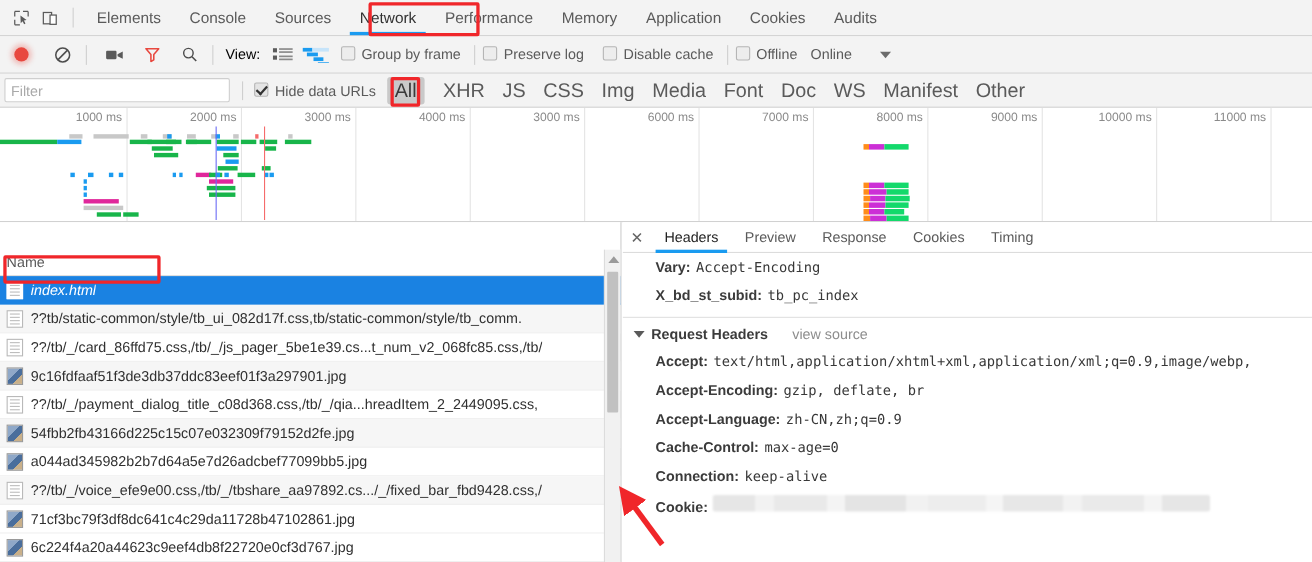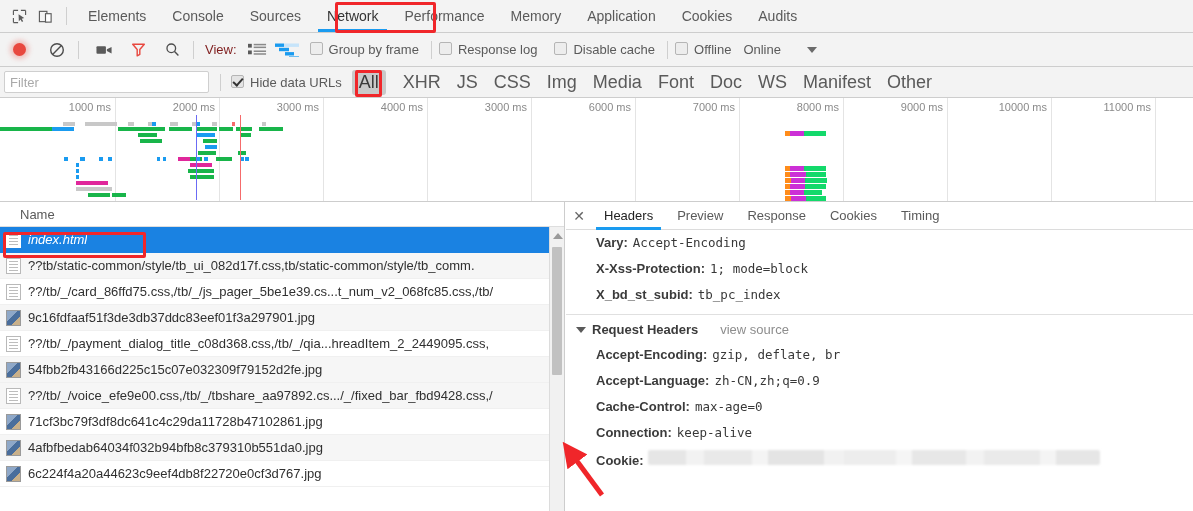--- a/index.html
+++ b/index.html
@@ -47,21 +47,21 @@
   }
   .ctrl-icon {
     width: 28px; height: 28px; display: flex; align-items: center; justify-content: center;
     cursor: pointer;
   }
   .rec-dot {
     width: 13px; height: 13px; border-radius: 50%; background: #e8483f;
     box-shadow: 0 0 5px 3px rgba(232,72,63,0.30);
   }
   .ctrl-sep { width: 1px; height: 18px; background: #cfcfcf; margin: 0 7px; }
-  .view-label { font-size: 13px; color: #7f1d1d; margin: 0 7px 0 4px; }
+  .view-label { font-size: 13px; color: #000000; margin: 0 7px 0 4px; }
   .cbrow { display: flex; align-items: flex-start; cursor: pointer; }
   .cb {
     width: 13px; height: 13px; border: 1px solid #b5b5b5; background: #ededed;
     border-radius: 2px; margin-right: 6px; position: relative; flex: none;
   }
   .cb.checked { background: #e4e4e4; }
   .cb.checked::after {
     content: ""; position: absolute; left: 3px; top: 0px; width: 4px; height: 8px;
     border: solid #333; border-width: 0 2px 2px 0; transform: rotate(42deg);
   }
@@ -108,21 +108,21 @@
   .ov-bar { position: absolute; height: 4px; }
   .ov-line { position: absolute; top: 17px; width: 1px; height: 85px; }
 
   
   .listpane {
     position: absolute; left: 0; top: 202px; width: 565px; height: 309px;
     background: #fff; border-right: 1px solid #cdcdcd; overflow: hidden;
   }
   .list-head {
     height: 25px; border-bottom: 1px solid #dedede; display: flex; align-items: center;
-    background: #fff; font-size: 13px; color: #5a5a5a; padding-left: 20px;
+    background: #fff; font-size: 13px; color: #5a5a5a; padding-left: 6px; margin-top: 24px;
   }
   .rows { position: relative; }
   .row {
     height: 26px; display: flex; align-items: center; padding-left: 6px;
     font-size: 13px; color: #303030; white-space: nowrap; overflow: hidden;
     border-bottom: 1px solid #f0f0f0; cursor: pointer;
   }
   .row.alt { background: #f6f6f6; }
   .row.sel { background: #1a82e2; color: #fff; border-bottom-color: #1a82e2; font-style: italic; }
   .ricon {
@@ -311,21 +311,21 @@
         <rect x="14" y="13.4" width="10" height="3.4" fill="#1a9bf0"></rect>
       </svg>
     </div>
     <div class="cbrow" style="margin-left:6px">
       <span class="cb"></span>
       <span class="cblabel">Group by frame</span>
     </div>
     <div class="ctrl-sep" style="margin-left:12px"></div>
     <div class="cbrow">
       <span class="cb"></span>
-      <span class="cblabel">Response log</span>
+      <span class="cblabel">Preserve log</span>
     </div>
     <div class="cbrow" style="margin-left:17px">
       <span class="cb"></span>
       <span class="cblabel">Disable cache</span>
     </div>
     <div class="ctrl-sep" style="margin-left:12px"></div>
     <div class="cbrow">
       <span class="cb"></span>
       <span class="cblabel">Offline</span>
     </div>
@@ -482,31 +482,31 @@
           <span class="rname">9c16fdfaaf51f3de3db37ddc83eef01f3a297901.jpg</span>
         </div>
         <div class="row">
           <span class="ricon doc"></span>
           <span class="rname">??/tb/_/payment_dialog_title_c08d368.css,/tb/_/qia...hreadItem_2_2449095.css,</span>
         </div>
         <div class="row alt">
           <span class="ricon img" style="background: linear-gradient(135deg, rgb(143, 168, 200) 0px, rgb(143, 168, 200) 40%, rgb(74, 110, 156) 40%, rgb(74, 110, 156) 70%, rgb(201, 176, 138) 70%, rgb(201, 176, 138) 100%);"></span>
           <span class="rname">54fbb2fb43166d225c15c07e032309f79152d2fe.jpg</span>
         </div>
+        <div class="row">
+          <span class="ricon img" style="background: linear-gradient(135deg, rgb(143, 168, 200) 0px, rgb(143, 168, 200) 40%, rgb(74, 110, 156) 40%, rgb(74, 110, 156) 70%, rgb(201, 176, 138) 70%, rgb(201, 176, 138) 100%);"></span>
+          <span class="rname">a044ad345982b2b7d64a5e7d26adcbef77099bb5.jpg</span>
+        </div>
         <div class="row alt">
           <span class="ricon doc"></span>
           <span class="rname">??/tb/_/voice_efe9e00.css,/tb/_/tbshare_aa97892.cs.../_/fixed_bar_fbd9428.css,/</span>
         </div>
         <div class="row">
           <span class="ricon img" style="background: linear-gradient(135deg, rgb(143, 168, 200) 0px, rgb(143, 168, 200) 40%, rgb(74, 110, 156) 40%, rgb(74, 110, 156) 70%, rgb(201, 176, 138) 70%, rgb(201, 176, 138) 100%);"></span>
           <span class="rname">71cf3bc79f3df8dc641c4c29da11728b47102861.jpg</span>
-        </div>
-        <div class="row alt">
-          <span class="ricon img" style="background: linear-gradient(135deg, rgb(143, 168, 200) 0px, rgb(143, 168, 200) 40%, rgb(74, 110, 156) 40%, rgb(74, 110, 156) 70%, rgb(201, 176, 138) 70%, rgb(201, 176, 138) 100%);"></span>
-          <span class="rname">4afbfbedab64034f032b94bfb8c379310b551da0.jpg</span>
         </div>
         <div class="row">
           <span class="ricon img" style="background: linear-gradient(135deg, rgb(143, 168, 200) 0px, rgb(143, 168, 200) 40%, rgb(74, 110, 156) 40%, rgb(74, 110, 156) 70%, rgb(201, 176, 138) 70%, rgb(201, 176, 138) 100%);"></span>
           <span class="rname">6c224f4a20a44623c9eef4db8f22720e0cf3d767.jpg</span>
         </div>
       </div>
     <div class="vscroll">
       <div class="arrow-up"></div>
       <div class="thumb"></div>
     </div>
@@ -531,36 +531,36 @@
           <span>Timing</span>
         </div>
     </div>
 
     <div class="hdr-list" id="resp-headers">
         <div class="hdr-row">
           <span class="hdr-key">Vary:</span>
           <span class="hdr-val">Accept-Encoding</span>
         </div>
         <div class="hdr-row">
-          <span class="hdr-key">X-Xss-Protection:</span>
-          <span class="hdr-val">1; mode=block</span>
-        </div>
-        <div class="hdr-row">
           <span class="hdr-key">X_bd_st_subid:</span>
           <span class="hdr-val">tb_pc_index</span>
         </div>
       </div>
 
     <div class="sec-div"></div>
     <div class="sec-head">
       <span class="tri"></span>
       <span class="sec-title">Request Headers</span>
       <span class="view-src">view source</span>
     </div>
     <div class="hdr-list" id="req-headers">
+        <div class="hdr-row">
+          <span class="hdr-key">Accept:</span>
+          <span class="hdr-val">text/html,application/xhtml+xml,application/xml;q=0.9,image/webp,</span>
+        </div>
         <div class="hdr-row">
           <span class="hdr-key">Accept-Encoding:</span>
           <span class="hdr-val">gzip, deflate, br</span>
         </div>
         <div class="hdr-row">
           <span class="hdr-key">Accept-Language:</span>
           <span class="hdr-val">zh-CN,zh;q=0.9</span>
         </div>
         <div class="hdr-row">
           <span class="hdr-key">Cache-Control:</span>

